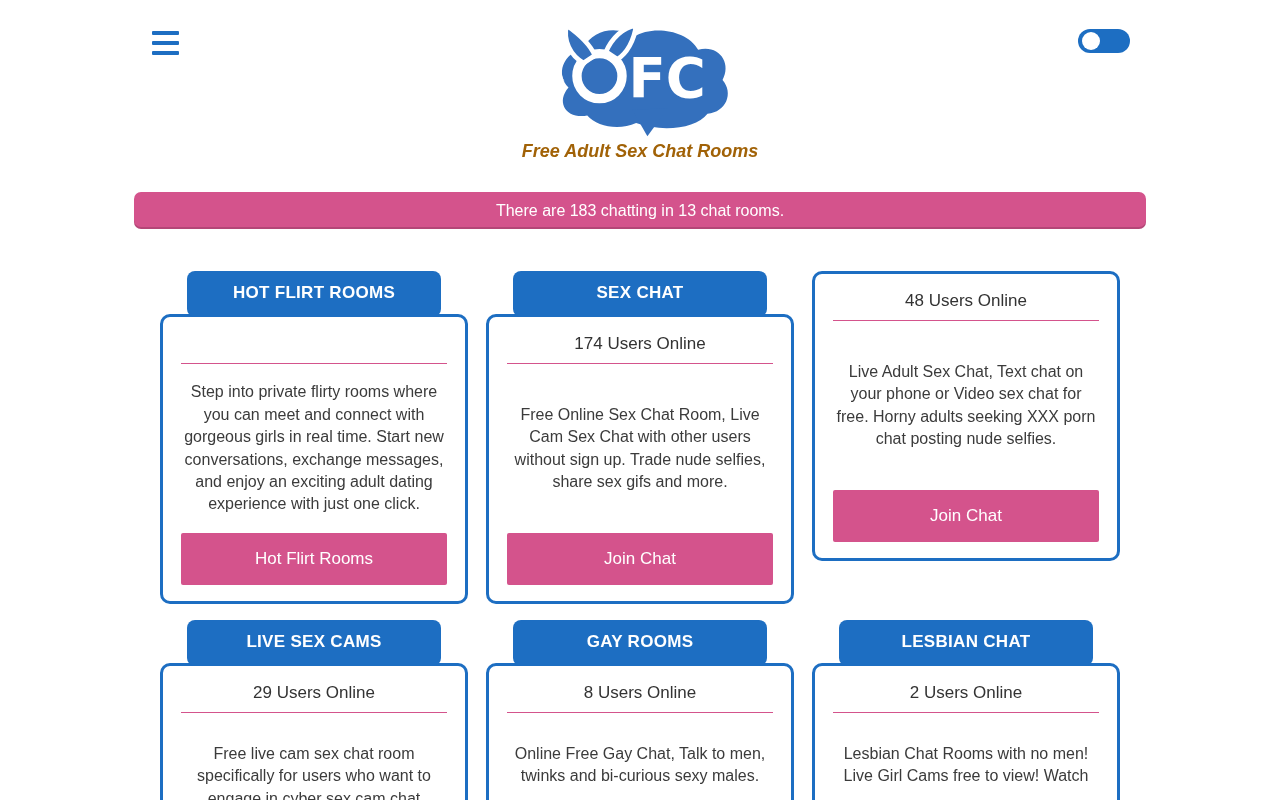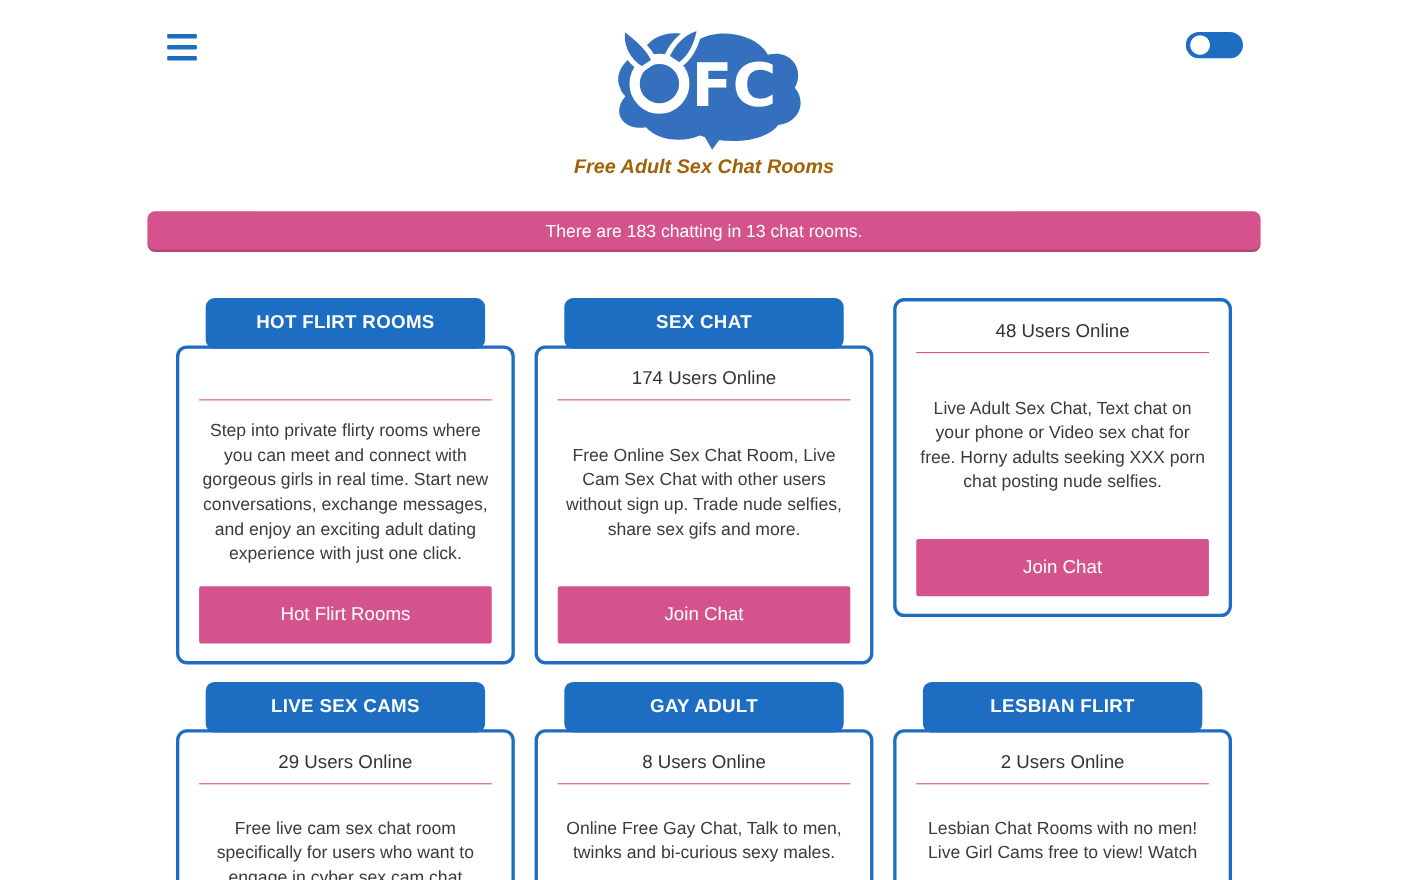--- a/index.html
+++ b/index.html
@@ -177,33 +177,33 @@
         <div class="room-users">29 Users Online</div>
         <hr class="room-hr">
         <div class="desc-wrap">
           <div class="room-desc">Free live cam sex chat room specifically for users who want to engage in cyber sex cam chat</div>
         </div>
 
       </div>
     </div>
 
     <div class="room-cell no-button">
-      <div class="room-tab">GAY ADULT</div>
+      <div class="room-tab">GAY ROOMS</div>
       <div class="room-card">
         <div class="room-users">8 Users Online</div>
         <hr class="room-hr">
         <div class="desc-wrap">
           <div class="room-desc">Online Free Gay Chat, Talk to men, twinks and bi-curious sexy males.</div>
         </div>
 
       </div>
     </div>
 
     <div class="room-cell no-button">
-      <div class="room-tab">LESBIAN FLIRT</div>
+      <div class="room-tab">LESBIAN CHAT</div>
       <div class="room-card">
         <div class="room-users">2 Users Online</div>
         <hr class="room-hr">
         <div class="desc-wrap">
           <div class="room-desc">Lesbian Chat Rooms with no men! Live Girl Cams free to view! Watch</div>
         </div>
 
       </div>
     </div>
   </div>

